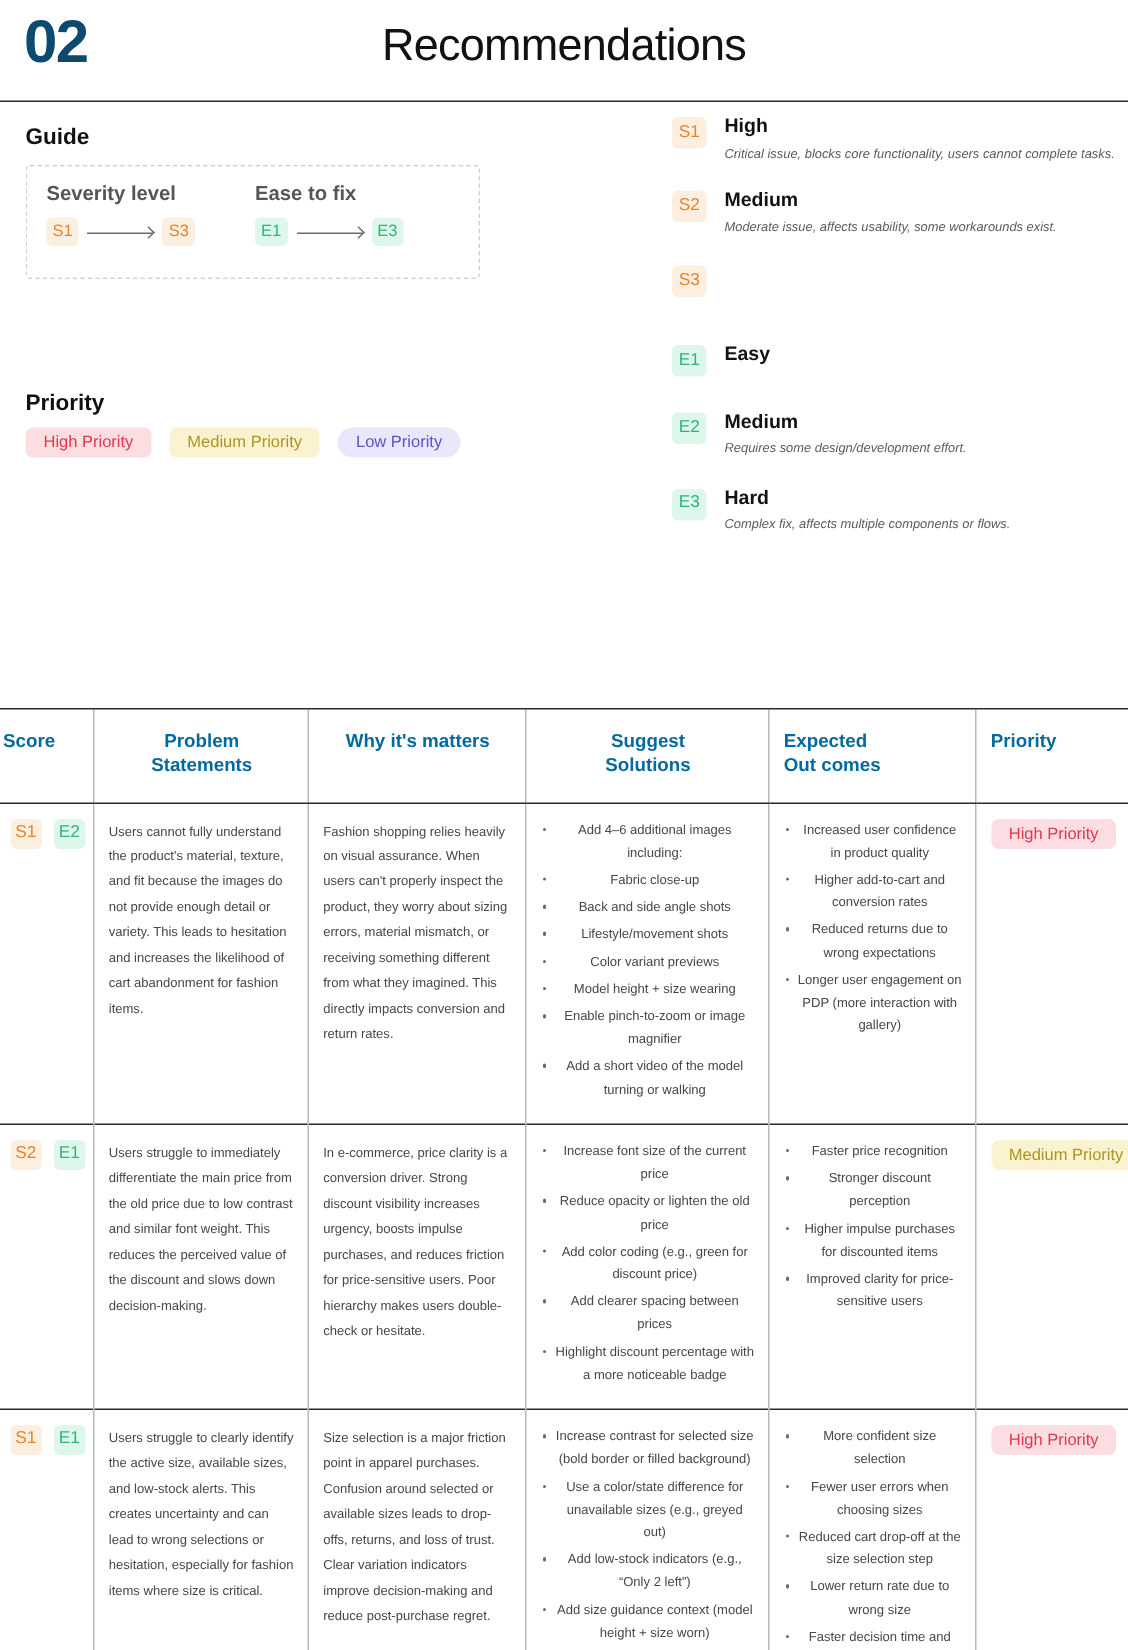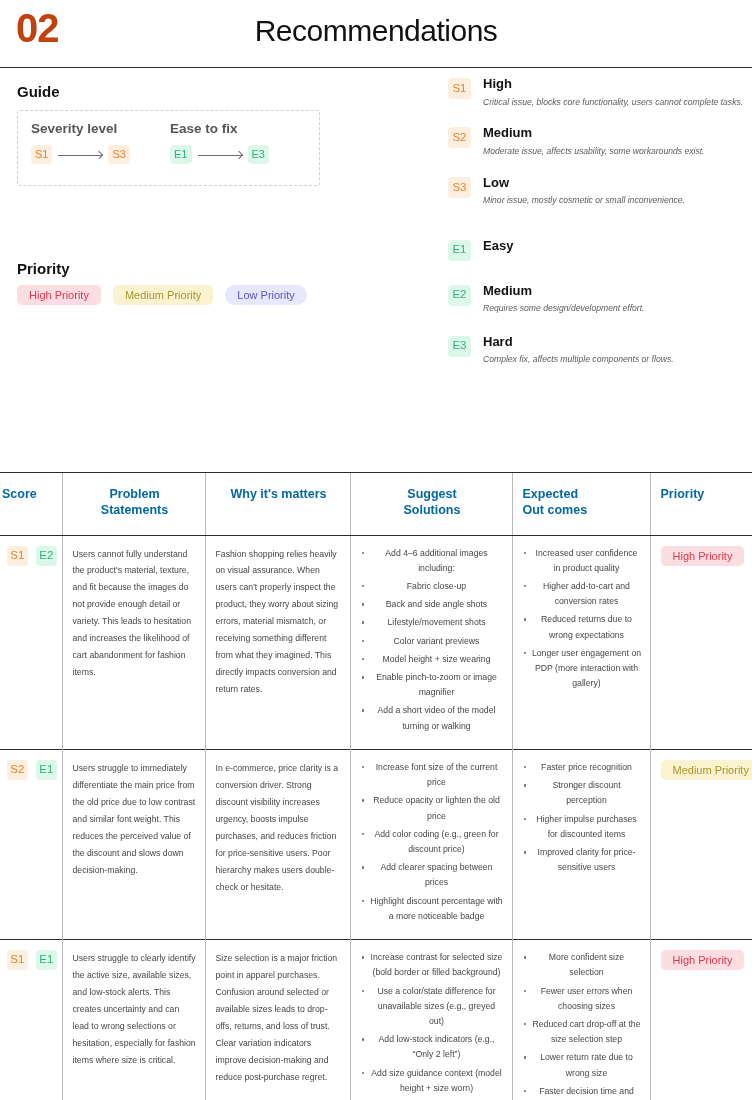--- a/index.html
+++ b/index.html
@@ -19,21 +19,21 @@
     height: 68px;
     position: relative;
     border-bottom: 1.5px solid #2b2b2b;
   }
   .section-number {
     position: absolute;
     left: 16px;
     top: 8px;
     font-size: 40px;
     font-weight: 700;
-    color: #c2410c;
+    color: #0c4a6e;
     letter-spacing: -1px;
     line-height: 1;
   }
   .page-title {
     position: absolute;
     left: 0; right: 0;
     top: 14px;
     text-align: center;
     font-size: 30px;
     font-weight: 400;
@@ -314,24 +314,20 @@
     <div class="legend-item sp2">
       <span class="chip s">S2</span>
       <span class="legend-text">
         <span class="legend-name" style="display:block">Medium</span>
         <span class="legend-desc" style="display:block">Moderate issue, affects usability, some workarounds exist.</span>
       </span>
     </div>
 
     <div class="legend-item sp3">
       <span class="chip s">S3</span>
-      <span class="legend-text">
-        <span class="legend-name" style="display:block">Low</span>
-        <span class="legend-desc" style="display:block">Minor issue, mostly cosmetic or small inconvenience.</span>
-      </span>
     </div>
 
     <div class="legend-item sp4">
       <span class="chip e">E1</span>
       <span class="legend-text">
         <span class="legend-name" style="display:block">Easy</span>
       </span>
     </div>
 
     <div class="legend-item sp5">

